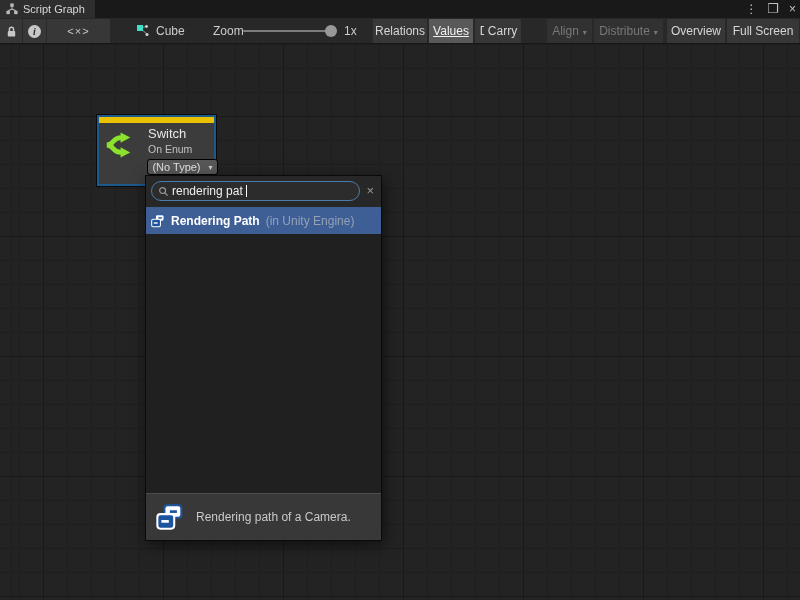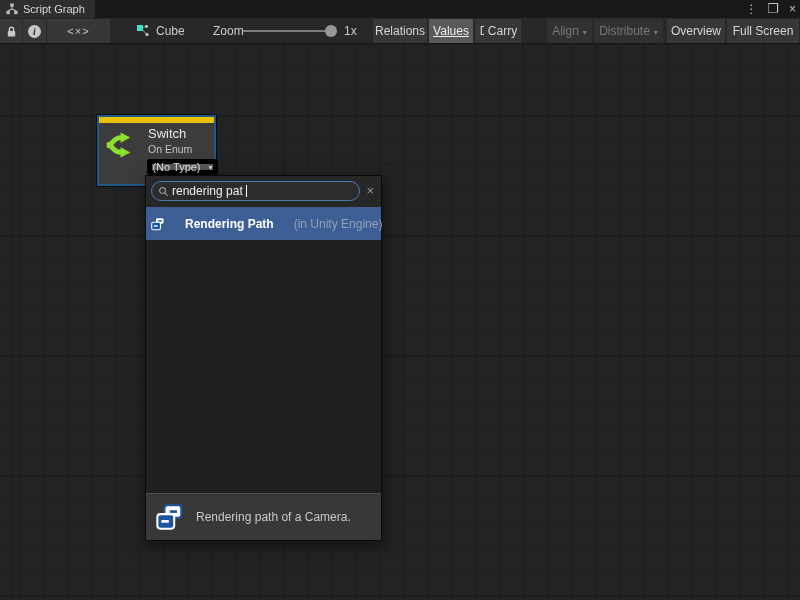--- a/index.html
+++ b/index.html
@@ -70,21 +70,21 @@
     border:2px solid #1d5a8c; box-shadow:0 0 0 1px #0a0a0a;
     background:#3c3c3c; z-index:2;
   }
   .node-header { height:6px; background:#e9c100; }
   .node-body { position:relative; height:61px; }
   .node-icon { position:absolute; left:5px; top:6px; width:32px; height:32px; }
   .node-title { position:absolute; left:49px; top:3px; font-size:13px; color:#e8e8e8; }
   .node-subtitle { position:absolute; left:49px; top:20px; font-size:10.5px; color:#c2c2c2; }
   .node-dropdown {
     position:absolute; left:48px; top:36px; width:71px; height:16px;
-    background:#585858; border-radius:3px; border:5px solid #000000;
+    background:#585858; border-radius:3px; border:1px solid #000000;
     display:flex; align-items:center; justify-content:center; gap:4px;
     font-size:11px; color:#e0e0e0;
   }
   .node-dropdown .dd-arrow { font-size:8px; top:0; color:#cfcfcf; }
 
   
   .finder {
     position:absolute; left:145px; top:175px; width:237px; height:366px;
     background:#202020; border:1px solid #0a0a0a;
     box-shadow:2px 4px 14px rgba(0,0,0,0.55);
@@ -94,21 +94,21 @@
   .finder-input {
     position:absolute; left:5px; top:5px; width:209px; height:20px;
     background:#2c2c2c; border:1px solid #4a7cae; border-radius:10px;
     display:flex; align-items:center; padding:0 8px 0 6px; gap:3px;
   }
   .finder-input .query { font-size:12px; color:#eeeeee; white-space:pre; }
   .caret { width:1px; height:12px; background:#ffffff; }
   .finder-close { position:absolute; right:7px; top:8px; color:#9a9a9a; font-size:13px; line-height:13px; }
   .finder-header { text-align:center; padding:10px 0 9px; font-size:12px; color:#c0c0c0; }
   .result-row {
-    height:33px; display:flex; align-items:center; gap:20px;
+    height:27px; display:flex; align-items:center; gap:6px;
     background:#3e5f96; padding:0 5px;
   }
   .result-name { font-size:12px; font-weight:bold; color:#ffffff; white-space:nowrap; }
   .result-context { font-size:12px; color:#94a0b6; white-space:nowrap; }
   .finder-spacer { flex:1; }
   .finder-footer {
     height:47px; background:#383838; border-top:1px solid #4d4d4d;
     display:flex; align-items:center; padding:0 10px; gap:13px;margin-top:20px;
   }
   .footer-desc { font-size:12px; color:#c9c9c9; }

